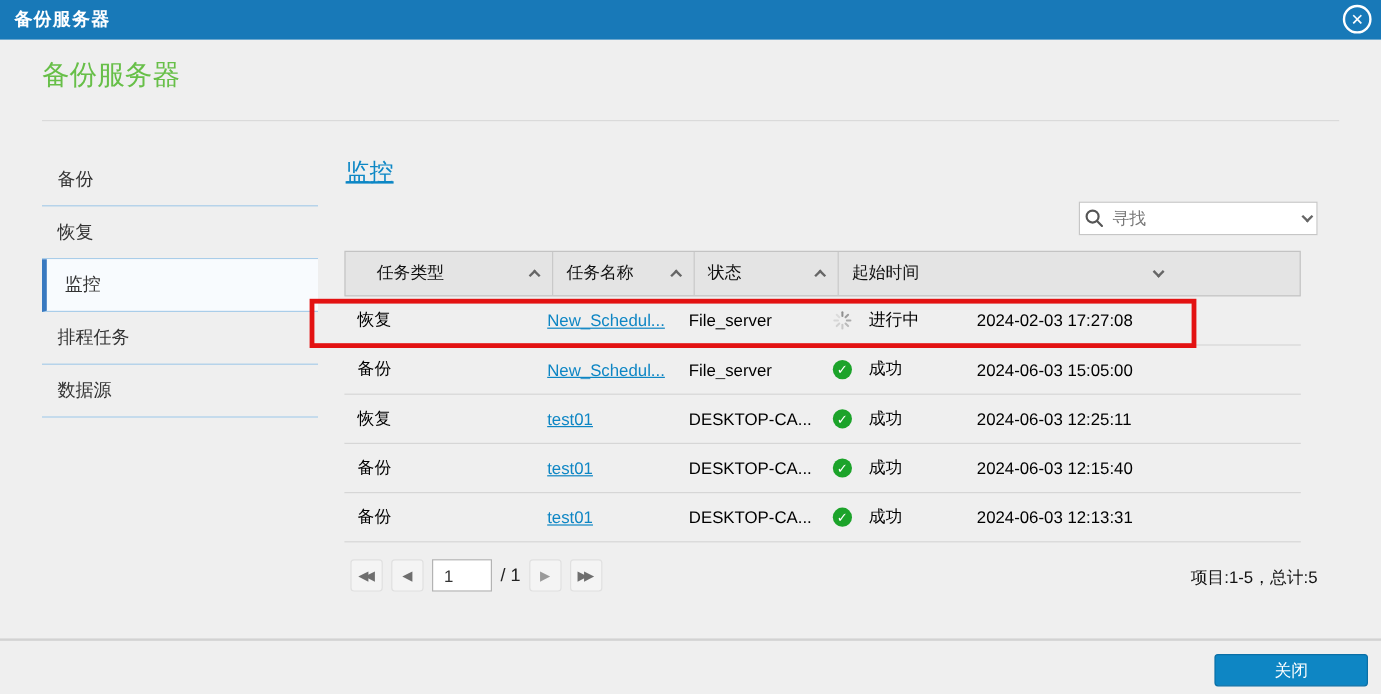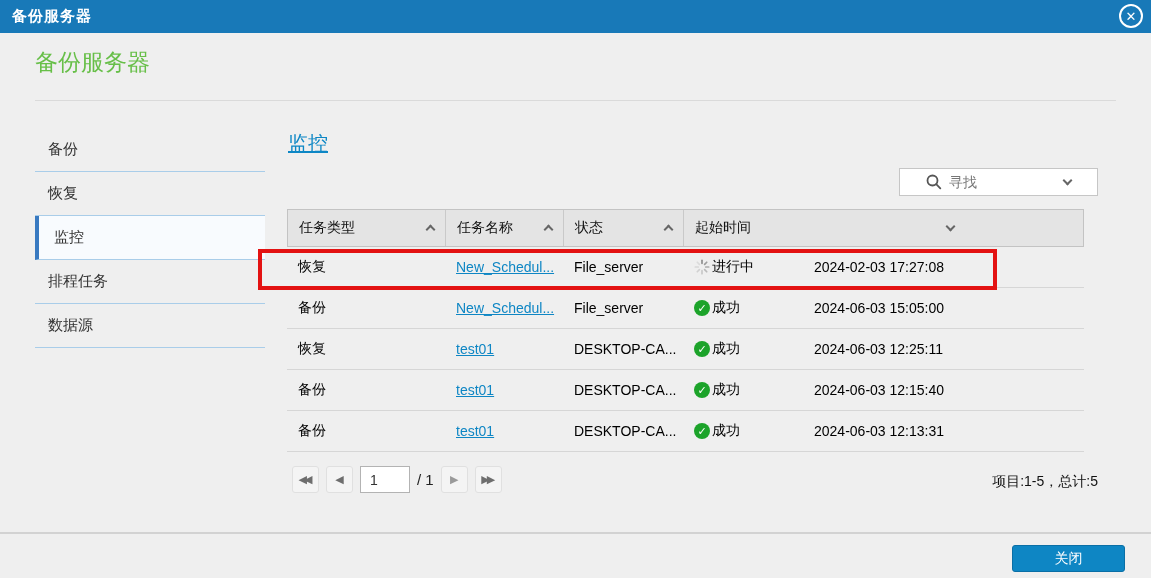--- a/index.html
+++ b/index.html
@@ -28,41 +28,41 @@
   .side-item.selected { border-left:4px solid #3879c0; background:#f8fbfe; padding-left:15px; }
 
   
   .main-heading { position:absolute; left:288px; top:130px; font-size:20px; color:#0d87c5;
                   text-decoration:underline; cursor:pointer; }
   .main-desc { position:absolute; left:288px; top:166px; font-size:13px; color:#222; }
 
   
   .search-box { position:absolute; left:899px; top:168px; width:199px; height:28px;
                 background:#ffffff; border:1px solid #c6c6c6; display:flex; align-items:center;
-                padding:0 26px; }
+                padding:0 4px; }
   .search-box input { flex:1; border:none; outline:none; font-size:14px; color:#444;
                       background:transparent; min-width:0; margin-left:7px;
                       font-family:"Liberation Sans","DejaVu Sans",sans-serif; }
   .search-box input::placeholder { color:#777; opacity:1; }
   .caret { display:inline-block; width:7px; height:7px; border-left:2px solid #666;
            border-top:2px solid #666; }
   .caret.down { transform:rotate(225deg); margin-top:-3px; }
   .caret.up { transform:rotate(45deg); margin-top:3px; }
 
   
   .table { position:absolute; left:287px; top:209px; width:797px; }
-  .thead { display:flex; height:38px; background:#e4e4e4; border:1px solid #c3c3c3; }
+  .thead { display:flex; height:38px; background:#e4e4e4; border:1px solid #c3c3c3;padding-left:15px; }
   .th { display:flex; align-items:center; justify-content:space-between; padding:0 11px;
         border-right:1px solid #c9c9c9; font-size:14px; color:#111; cursor:pointer; }
   .th:last-child { border-right:none; }
   .tr { display:flex; height:41px; border-bottom:1px solid #d6d6d6; align-items:center; cursor:default; }
   .td { padding:0 11px; font-size:14px; color:#000; white-space:nowrap; overflow:hidden; }
   .c1 { width:158px; } .c2 { width:118px; } .c3 { width:120px; } .c4 { width:120px; } .c5 { width:281px; }
   .link { color:#0e86c4; text-decoration:underline; cursor:pointer; }
-  .status-cell { display:flex; align-items:center; gap:2px; }
+  .status-cell { display:flex; align-items:center; gap:14px; }
   .ok-icon { display:inline-flex; width:16px; height:16px; border-radius:50%; background:#1ca32a;
              color:#fff; font-size:11px; font-weight:bold; align-items:center; justify-content:center;
              flex:0 0 auto; }
   .spinner { display:inline-flex; width:16px; height:16px; flex:0 0 auto; }
 
   
   .annotation { position:absolute; left:258px; top:249px; width:739px; height:41px;
                 border:4px solid #e31212; z-index:6; pointer-events:none; }
 
   
@@ -73,21 +73,21 @@
   .pg-btn .dbl { letter-spacing:-3px; margin-right:3px; }
   .pg-btn.dim { color:#9a9a9a; }
   .page-input { width:50px; height:27px; border:1px solid #b3b3b3; background:#fff; font-size:14px;
                 color:#333; padding:0 9px; outline:none;
                 font-family:"Liberation Sans","DejaVu Sans",sans-serif; }
   .page-total { font-size:15px; color:#222; }
   .items-summary { position:absolute; right:53px; top:473px; font-size:14px; color:#111; }
 
   
   .footer-divider { position:absolute; left:0; right:0; top:532px; height:2px; background:#d2d2d2; }
-  .close-button { position:absolute; left:1012px; top:545px; width:113px; height:27px;
+  .close-button { position:absolute; left:1012px; top:545px; width:128px; height:27px;
                   background:#0e86c4; border:1px solid #0a6fa6; border-radius:3px; color:#ffffff;
                   font-size:14px; display:flex; align-items:center; justify-content:center;
                   cursor:pointer; }
 </style>
 </head>
 <body>
 
 <div id="page">
 
   <div class="titlebar">

